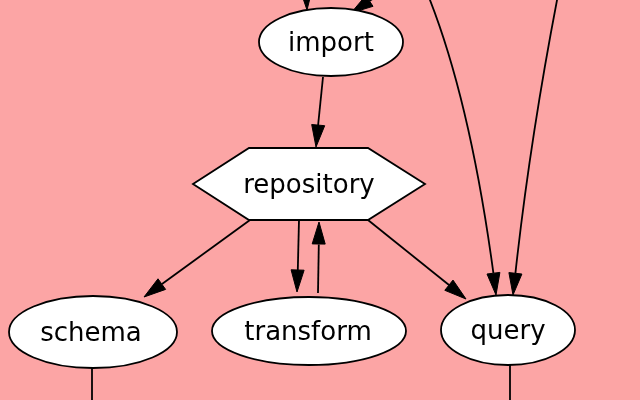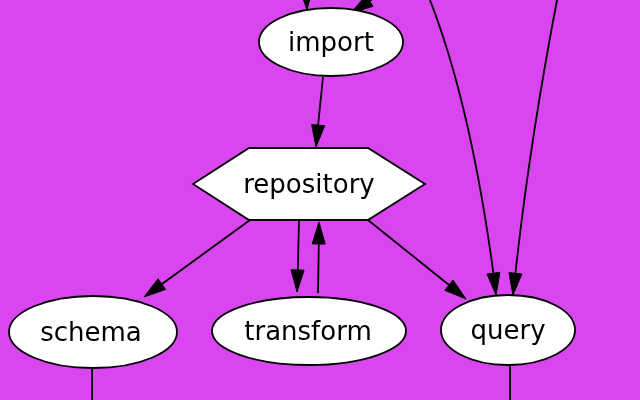--- a/index.html
+++ b/index.html
@@ -4,21 +4,21 @@
 <style>
   html, body {
     margin: 0;
     padding: 0;
     background: #ffffff;
   }
   .canvas {
     position: relative;
     width: 640px;
     height: 400px;
-    background: #d946ef;
+    background: #fca5a5;
     overflow: hidden;
   }
   svg {
     display: block;
   }
   .node-shape {
     fill: #ffffff;
     stroke: #000000;
     stroke-width: 1.8;
   }

